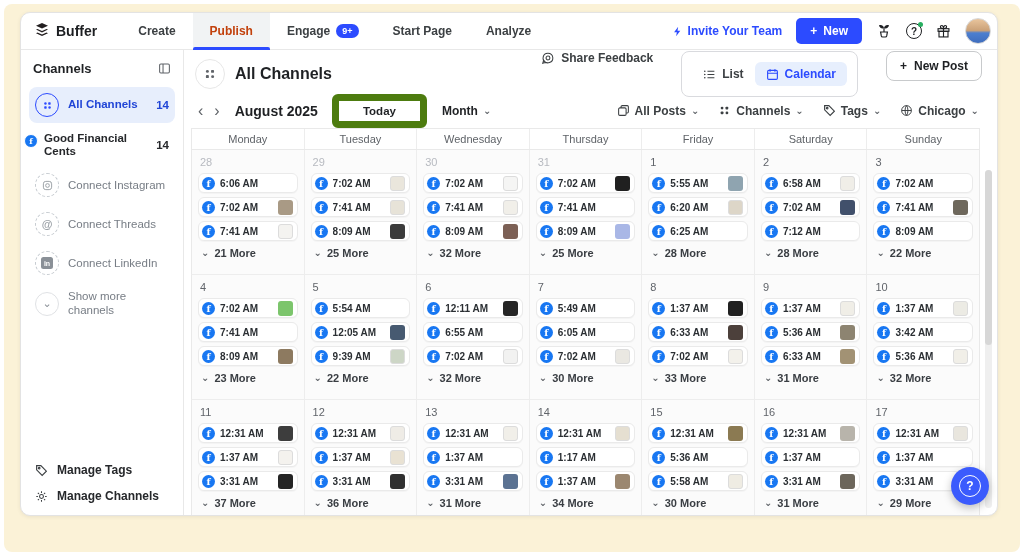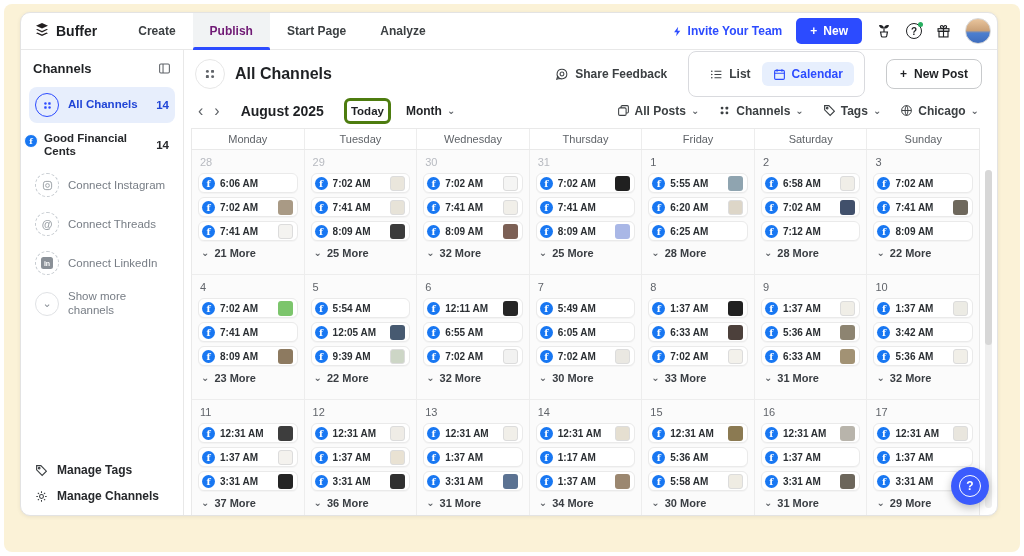--- a/index.html
+++ b/index.html
@@ -7,21 +7,21 @@
   .page { width:1024px; height:556px; position:relative; background:#fff; overflow:hidden; }
   .frame { position:absolute; inset:4px; background:#fbf2d7; border-radius:8px; }
   .window { position:absolute; left:20px; top:12px; width:978px; height:504px; background:#fff;
             border:1px solid #e3e3e3; border-radius:10px; overflow:hidden; box-shadow:0 1px 4px rgba(0,0,0,.07); }
 
   
   .topnav { height:37px; border-bottom:1px solid #e8e8e8; display:flex; align-items:stretch; }
   .brand { display:flex; align-items:center; gap:6px; padding:0 24px 0 13px; font-weight:700; font-size:14px; color:#1c1e21; }
   .tabs { display:flex; }
   .tab { display:flex; align-items:center; gap:6px; padding:0 17px; font-size:12px; font-weight:600; color:#3c4043; position:relative; cursor:pointer; }
-  .tab.active { background:#f1f3f4; color:#701a75; }
+  .tab.active { background:#f1f3f4; color:#c2410c; }
   .tab.active::after { content:""; position:absolute; left:0; right:0; bottom:-1px; height:3px; background:#2c4bff; border-radius:2px 2px 0 0; }
   .badge { background:#2c4bff; color:#fff; font-size:9px; font-weight:700; padding:2.5px 6px; border-radius:999px; line-height:1; }
   .nav-right { margin-left:auto; display:flex; align-items:center; gap:14px; padding-right:6px; }
   .invite { color:#2c4bff; font-size:12px; font-weight:600; display:flex; gap:5px; align-items:center; cursor:pointer; }
   .btn-new { background:#2c4bff; color:#fff; font-size:12px; font-weight:600; padding:6px 14px; border-radius:5px; display:flex; align-items:center; gap:6px; border:none; cursor:pointer; }
   .icon-btn { color:#1f2124; display:flex; align-items:center; cursor:pointer; }
   .q-icon { width:16px; height:16px; border:1.5px solid #1f2124; border-radius:50%; display:flex; align-items:center; justify-content:center; font-size:10px; font-weight:700; position:relative; }
   .q-icon::after { content:""; position:absolute; top:-2px; right:-2px; width:5px; height:5px; border-radius:50%; background:#27ae60; }
   .avatar { width:26px; height:26px; border-radius:50%; border:1px solid #d8d8d8; cursor:pointer;
             background:linear-gradient(180deg,#e9c59d 0%,#caa178 48%,#4d7fd0 58%,#3f6dbd 100%); }
@@ -52,33 +52,33 @@
   .in-badge { width:12px; height:12px; background:#8a9097; color:#fff; border-radius:2.5px; font-size:7px; font-weight:700;
               display:flex; align-items:center; justify-content:center; }
   .side-footer { margin-top:auto; display:flex; flex-direction:column; gap:12px; padding:6px 6px 2px; }
   .foot-item { display:flex; gap:9px; align-items:center; font-size:12px; font-weight:600; color:#26282b; cursor:pointer; }
   .foot-item .fi { color:#3c4043; display:flex; }
 
   
   .main-header { height:46px; display:flex; align-items:center; padding:2px 15px 0 11px; gap:10px; }
   .title-icon { width:30px; height:30px; border-radius:50%; border:1px solid #e7e7e7; display:flex; align-items:center; justify-content:center; color:#5f6368; flex:none; }
   .page-title { font-size:16px; font-weight:700; color:#1f2124; }
-  .header-right { margin-left:auto; display:flex; align-items:center; gap:21px; }
+  .header-right { margin-left:auto; display:flex; align-items:flex-start; gap:28px; }
   .share { display:flex; gap:6px; align-items:center; font-size:12px; font-weight:600; color:#3c4043; cursor:pointer; }
   .seg { display:flex; align-items:center; border:1px solid #d9dade; border-radius:8px; background:#fff; padding:10px; }
   .seg-item { display:flex; gap:6px; align-items:center; font-size:12px; font-weight:600; color:#3c4043; padding:5px 11px; border-radius:6px; cursor:pointer; }
   .seg-item.active { background:#e7effd; color:#2c4bff; }
   .btn-newpost { border:1px solid #c8cacc; border-radius:8px; background:#fff; font-size:12px; font-weight:600; color:#1f2124;
                  padding:7px 13px; display:flex; gap:7px; align-items:center; cursor:pointer; }
 
   
   .main-toolbar { height:31px; display:flex; align-items:center; padding:0 18px 2px 13px; gap:9px; }
   .arrow { font-size:16px; color:#5f6368; cursor:pointer; line-height:1; padding:0 1px; }
-  .month-label { font-size:14px; font-weight:700; color:#1f2124; margin:0 11px; }
-  .btn-today { border:3px solid #4d7c0f; border-radius:6px; font-size:11.5px; font-weight:600; color:#1f2124; padding:4px 4px; background:#fff; cursor:pointer; }
+  .month-label { font-size:14px; font-weight:700; color:#1f2124; margin:0 5px; }
+  .btn-today { border:7px solid #4d7c0f; border-radius:6px; font-size:11.5px; font-weight:600; color:#1f2124; padding:4px 24px; background:#fff; cursor:pointer; }
   .view-select { font-size:12px; font-weight:600; color:#1f2124; display:flex; gap:5px; align-items:center; margin-left:6px; cursor:pointer; }
   .toolbar-right { margin-left:auto; display:flex; gap:19px; align-items:flex-end; }
   .filter { display:flex; gap:5px; align-items:center; font-size:12px; font-weight:600; color:#3c4043; cursor:pointer; }
   .filter .fic { display:flex; color:#3c4043; }
   .chev { color:#5f6368; font-size:10px; line-height:1; }
 
   
   .cal-wrap { flex:1; padding:1px 17px 0 7px; overflow:hidden; }
   .cal-head { display:flex; border:1px solid #e9e9e9; }
   .cal-hcell { flex:1; text-align:center; font-size:11px; color:#5f6368; padding:4px 0; border-right:1px solid #ededed; background:#fff; }
@@ -124,20 +124,24 @@
         <span>Buffer</span>
       </div>
       <nav class="tabs" id="topnav-tabs">
           <div class="tab">
     <span>Create</span>
 
   </div>
           <div class="tab active">
     <span>Publish</span>
 
+  </div>
+          <div class="tab">
+    <span>Engage</span>
+    <span class="badge">9+</span>
   </div>
           <div class="tab">
     <span>Start Page</span>
 
   </div>
           <div class="tab">
     <span>Analyze</span>
 
   </div>
         </nav>

